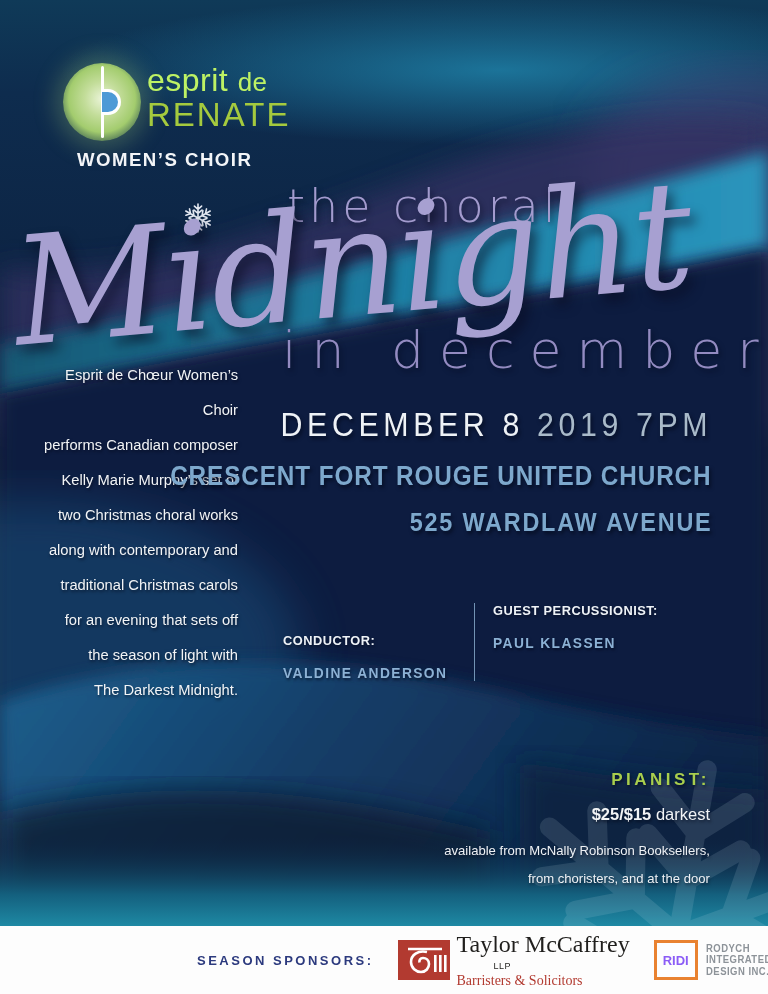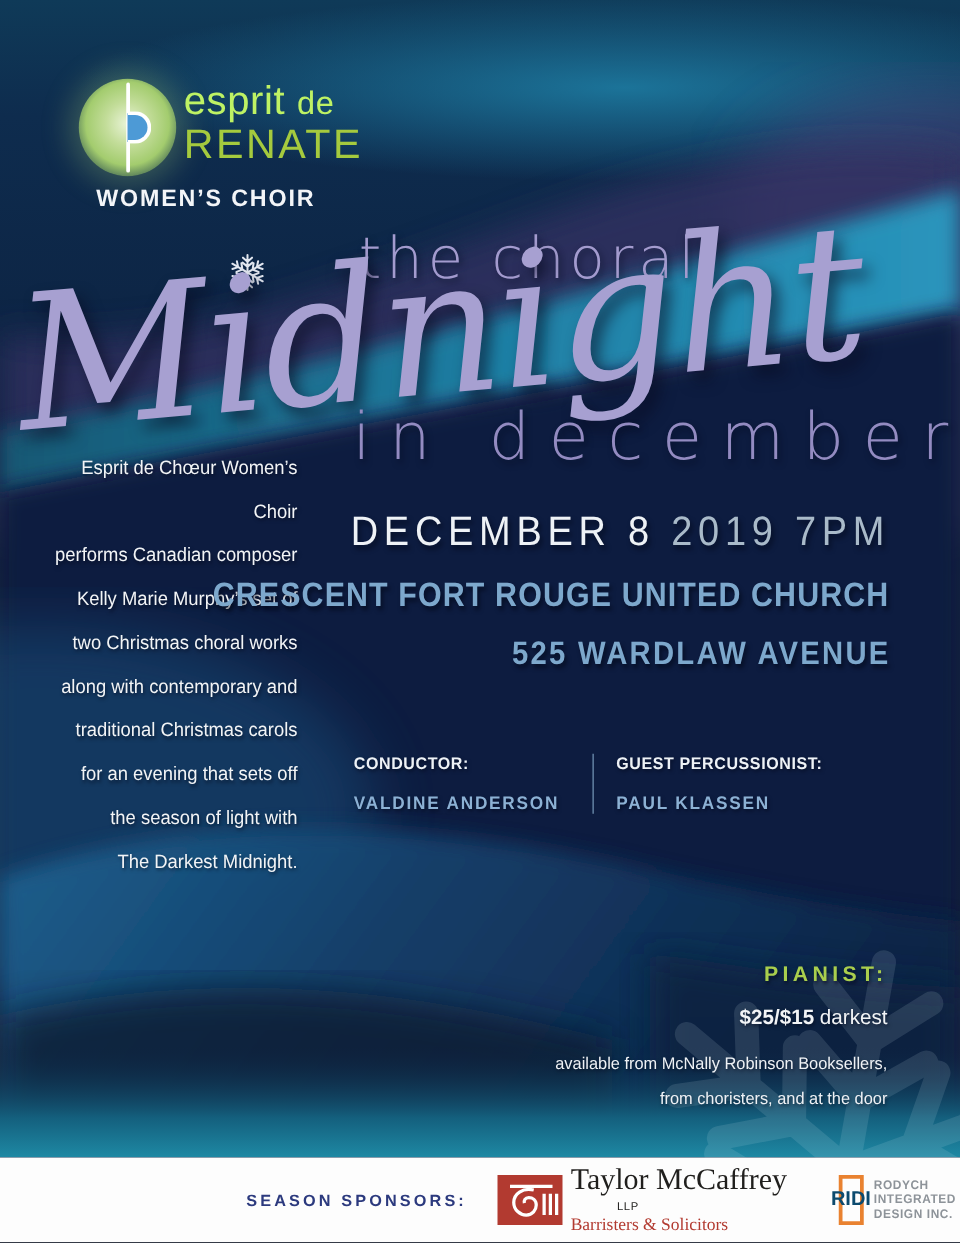--- a/index.html
+++ b/index.html
@@ -76,21 +76,21 @@
   }
   .event-address {
     position:absolute; right:0; top:507px; font-size:26px; font-weight:700; color:#7da8cc;
     letter-spacing:2px; white-space:nowrap; transform:scaleX(0.9); transform-origin:right;
     text-shadow:2px 3px 4px rgba(2,6,20,0.6);
   }
 
   
   .credits { position:absolute; left:283px; top:603px; display:flex; text-shadow:1px 2px 3px rgba(2,6,20,0.55); }
   .credit { padding:0 18px; }
-  .credit:first-child { padding-left:0; }
+  .credit:first-child { padding-left:0;margin-top:30px; }
   .credit + .credit { border-left:1px solid rgba(133,168,201,0.85); }
   .credit-role { font-size:13.5px; font-weight:700; color:#eef2f6; letter-spacing:0.5px; margin-bottom:17px; white-space:nowrap; transform:scaleX(0.95); transform-origin:left; }
   .credit-name { font-size:14.5px; font-weight:700; color:#8cb1d4; letter-spacing:1.5px; white-space:nowrap; transform:scaleX(0.95); transform-origin:left; }
 
   
   .tickets { position:absolute; right:58px; top:770px; text-align:right; text-shadow:1px 2px 3px rgba(2,6,20,0.55); }
   .tickets-heading { font-size:17px; font-weight:700; color:#a9ce4d; letter-spacing:3.5px; margin-bottom:15px; }
   .tickets-price { font-size:16.5px; color:#f2f4f6; margin-bottom:13px; }
   .tickets-price .bold { font-weight:700;text-align:center; }
   .tickets-info { font-size:13.5px; color:#eef1f5; line-height:28px; transform:scaleX(0.97); transform-origin:right; }
@@ -102,22 +102,22 @@
   }
   .sponsor-heading { font-size:13px; font-weight:700; color:#2c3a7e; letter-spacing:2.5px; white-space:nowrap; }
   .taylor { display:flex; align-items:center; gap:7px; }
   .taylor-box { width:52px; height:40px; background:#b23a30; position:relative; flex:0 0 auto; }
   .taylor-text { line-height:1; }
   .taylor-name { font-family:"Liberation Serif", serif; font-size:24px; color:#201f1d; white-space:nowrap;margin-top:28px; }
   .taylor-llp { font-size:9px; color:#201f1d; letter-spacing:0.5px;margin-left:37px; }
   .taylor-tagline { font-family:"Liberation Serif", serif; font-size:14px; color:#b23a30; margin-top:2px; }
   .rodych { display:flex; align-items:center; gap:8px; }
   .rodych-box {
-    width:20px; height:40px; border:3px solid #e98230; display:flex; align-items:center; justify-content:center;
-    color:#0c4a6e; font-weight:800; font-size:16px; letter-spacing:0; flex:0 0 auto;
+    width:44px; height:40px; border:3px solid #e98230; display:flex; align-items:center; justify-content:center;
+    color:#8b5cf6; font-weight:800; font-size:13px; letter-spacing:0; flex:0 0 auto;
   }
   .rodych-text { font-size:10px; font-weight:700; color:#8d9399; letter-spacing:0.5px; line-height:11.5px; transform:scaleX(0.95); transform-origin:left; }
 </style>
 </head>
 <body>
 
 <div class="poster">
 
   <div class="bg-wrap">
     <svg class="bg" width="768" height="926" viewBox="0 0 768 926" aria-hidden="true">

